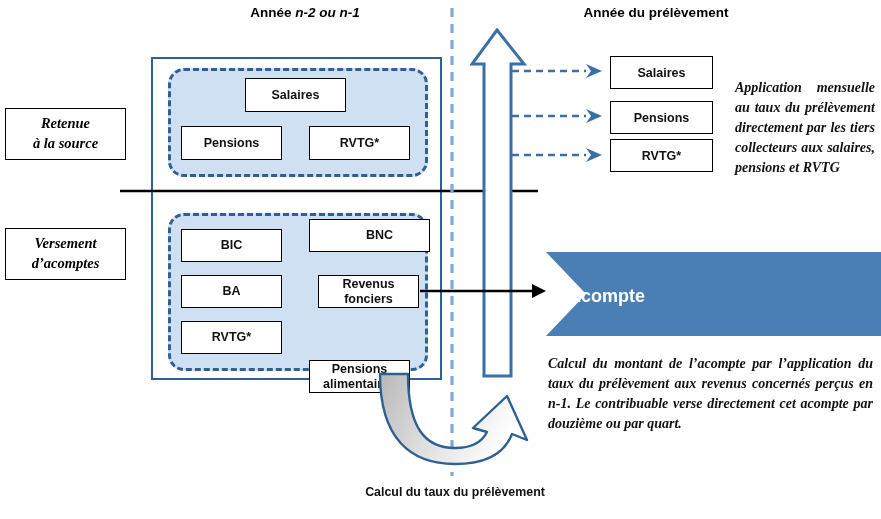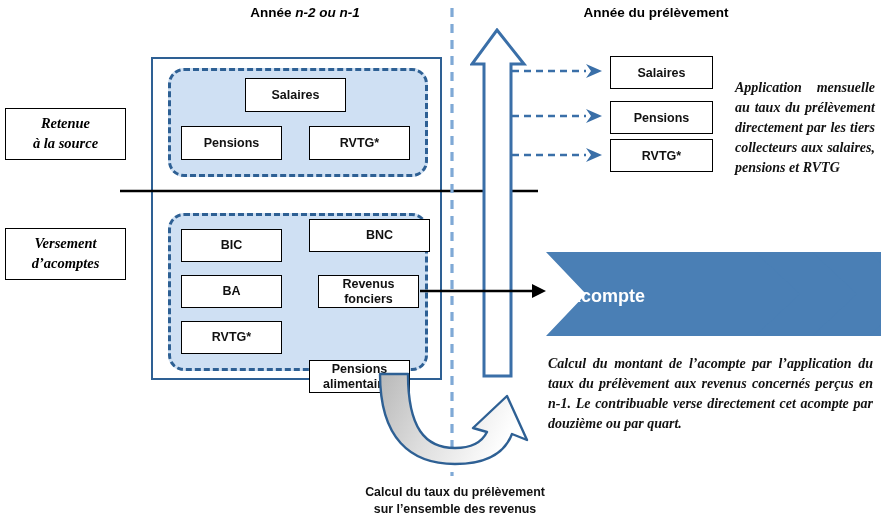--- a/index.html
+++ b/index.html
@@ -150,14 +150,13 @@
            L 172,72
            L 152,28
            L 118,60
            L 132,64
            C 127,74 116,80 100,80
            C 70,80 53,60 53,6 Z" fill="url(#ugrad)" stroke="#2e6094" stroke-width="2.4" stroke-linejoin="round"></path>
 </svg>
 
 <div class="abs caption" style="left:320px;top:477px;width:270px;">
   <div>Calcul du taux du prélèvement</div>
-  <div>sur l’ensemble des revenus</div>
 </div>
 
 </body></html>

